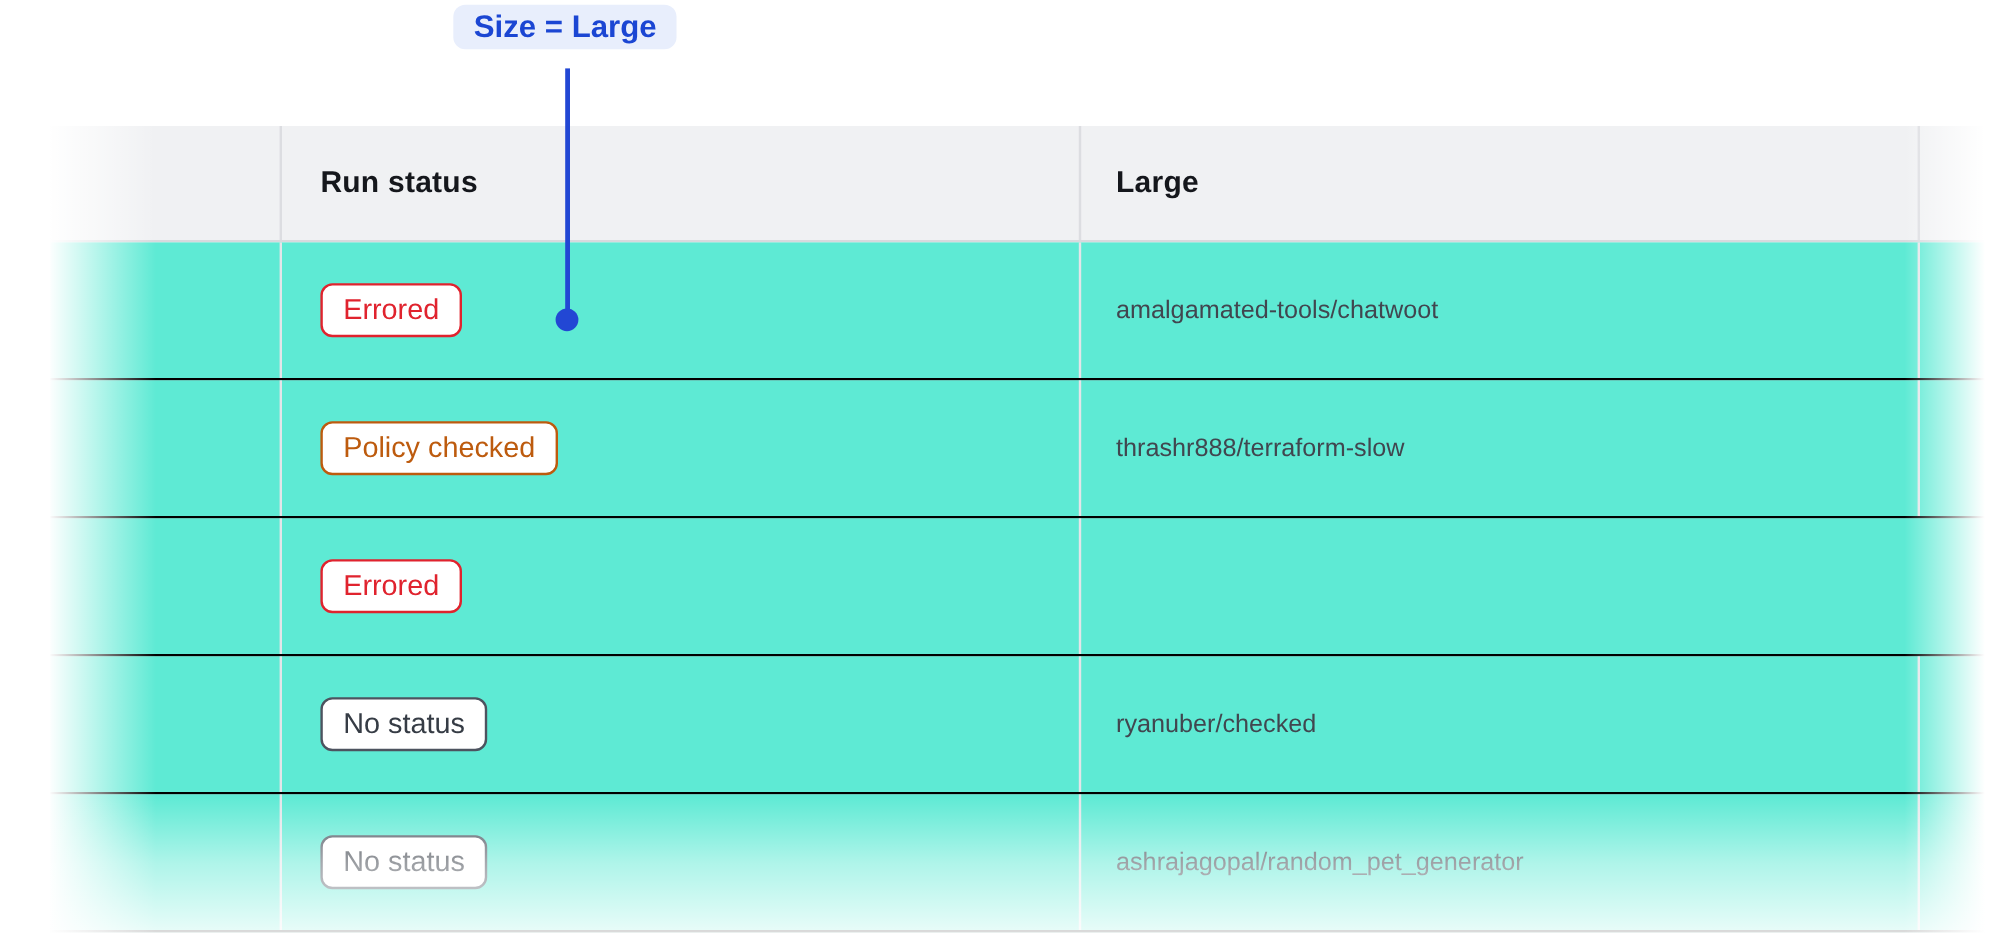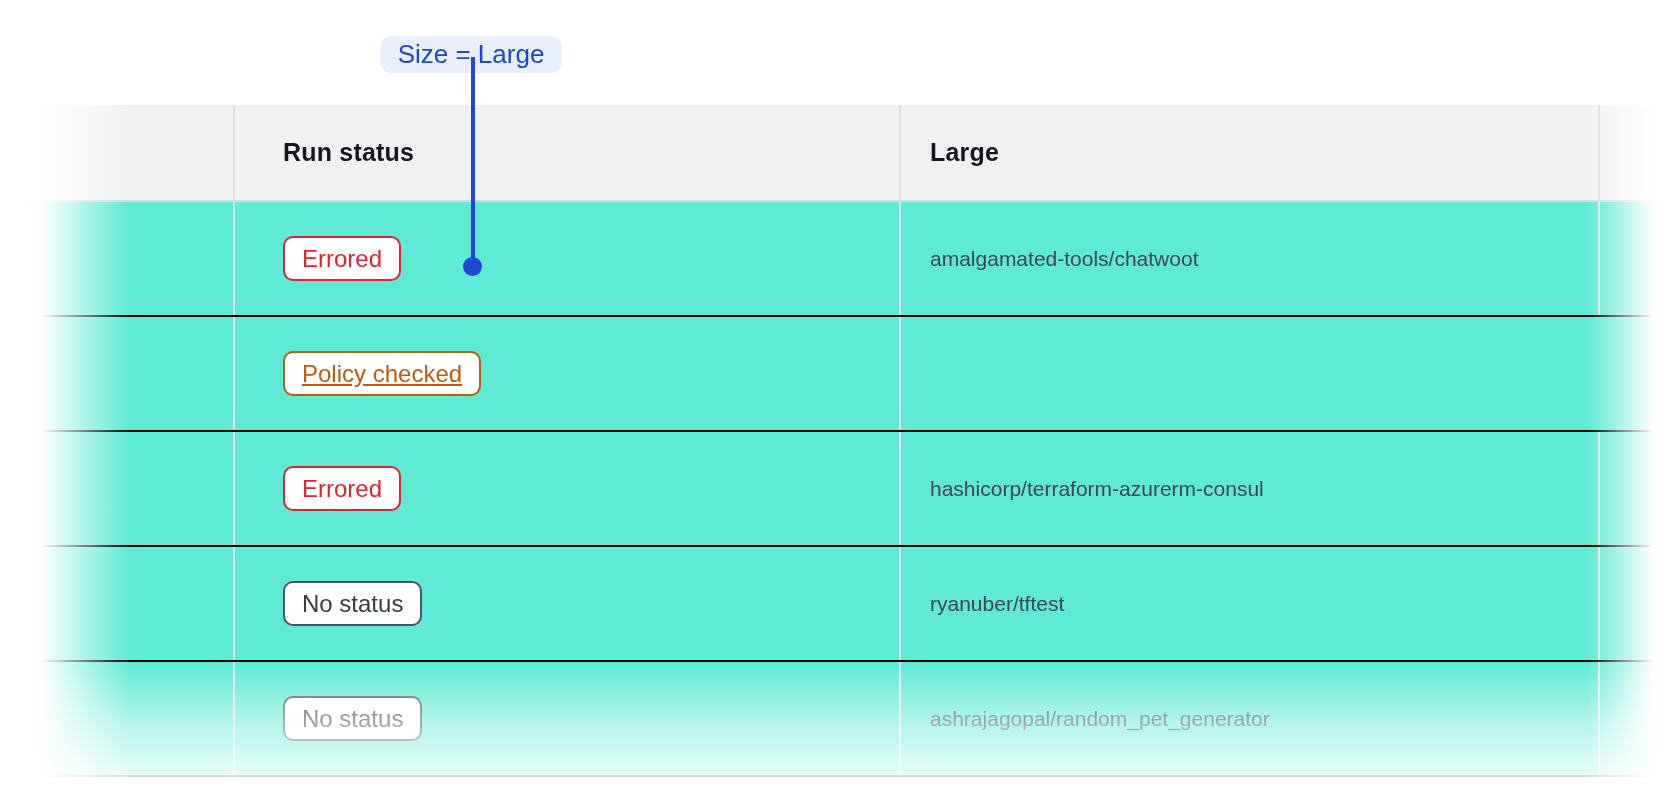--- a/index.html
+++ b/index.html
@@ -34,21 +34,21 @@
     border-bottom: 2px solid #000000;
   }
   .t-cell {
     display: flex;
     align-items: center;
     overflow: hidden;
     white-space: nowrap;
   }
   .col-status, .col-repo, .col-last { border-left: 2px solid #e4e5e9; }
   .t-head .col-status, .t-head .col-repo, .t-head .col-last { border-left: 2px solid #dcdde1; }
-  .col-status { padding-left: 48px; }
+  .col-status { padding-left: 32px; }
   .col-repo   { padding-left: 29px; }
 
   .h-label {
     font-size: 25px;
     font-weight: 700;
     color: #15171c;
     letter-spacing: 0.2px;
   }
   .repo-name {
     font-size: 21px;
@@ -62,37 +62,37 @@
     align-items: center;
     height: 45px;
     padding: 0 17px;
     border: 2px solid;
     border-radius: 10px;
     font-size: 24px;
     font-weight: 500;
     background: #ffffff;
   }
   .badge--errored        { color: #e0232e; border-color: #e0232e; }
-  .badge--policy-checked { color: #bd5b0e; border-color: #bd5b0e; text-decoration: underline; }
+  .badge--policy-checked { color: #bd5b0e; border-color: #bd5b0e; }
   .badge--no-status      { color: #363c45; border-color: #4d535f; }
 
   
   .annotation-pill {
     position: absolute;
     left: 471px;
-    top: 36px;
+    top: 4px;
     transform: translateX(-50%);
     height: 37px;
     line-height: 37px;
     padding: 0 17px;
     background: #e8eefc;
     color: #1b46d3;
     border-radius: 10px;
     font-size: 26px;
-    font-weight: 400;
+    font-weight: 700;
     z-index: 5;
     white-space: nowrap;
   }
   .annotation-line {
     position: absolute;
     left: 471px;
     top: 57px;
     width: 4px;
     height: 210px;
     background: #2247d4;
@@ -159,41 +159,41 @@
       <span class="repo-name">amalgamated-tools/chatwoot</span>
     </div>
     <div class="t-cell col-last"></div>
   </div>
 
   <div class="t-row">
     <div class="t-cell col-first"></div>
     <div class="t-cell col-status">
       <span class="badge badge--policy-checked">Policy checked</span>
     </div>
+    <div class="t-cell col-repo">
+      <span class="repo-name">thrashr888/terraform-slow</span>
+    </div>
     <div class="t-cell col-last"></div>
   </div>
 
   <div class="t-row">
     <div class="t-cell col-first"></div>
     <div class="t-cell col-status">
       <span class="badge badge--errored">Errored</span>
     </div>
-    <div class="t-cell col-repo">
-      <span class="repo-name">hashicorp/terraform-azurerm-consul</span>
-    </div>
     <div class="t-cell col-last"></div>
   </div>
 
   <div class="t-row">
     <div class="t-cell col-first"></div>
     <div class="t-cell col-status">
       <span class="badge badge--no-status">No status</span>
     </div>
     <div class="t-cell col-repo">
-      <span class="repo-name">ryanuber/tftest</span>
+      <span class="repo-name">ryanuber/checked</span>
     </div>
     <div class="t-cell col-last"></div>
   </div>
 
   <div class="t-row">
     <div class="t-cell col-first"></div>
     <div class="t-cell col-status">
       <span class="badge badge--no-status">No status</span>
     </div>
     <div class="t-cell col-repo">

